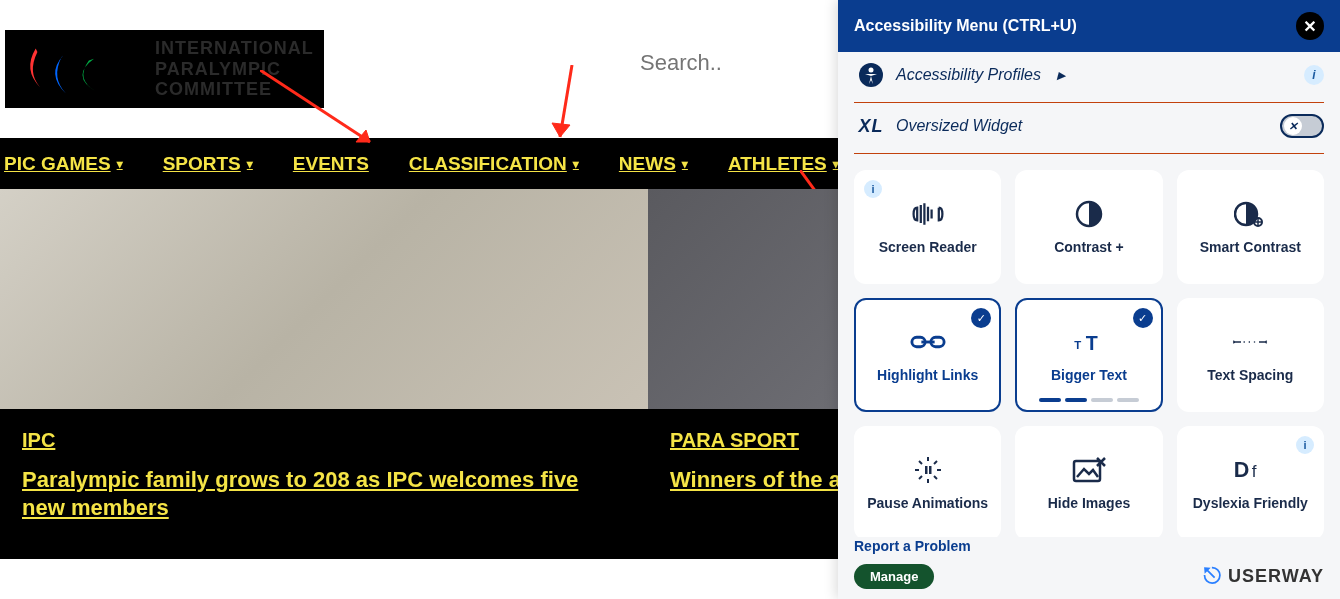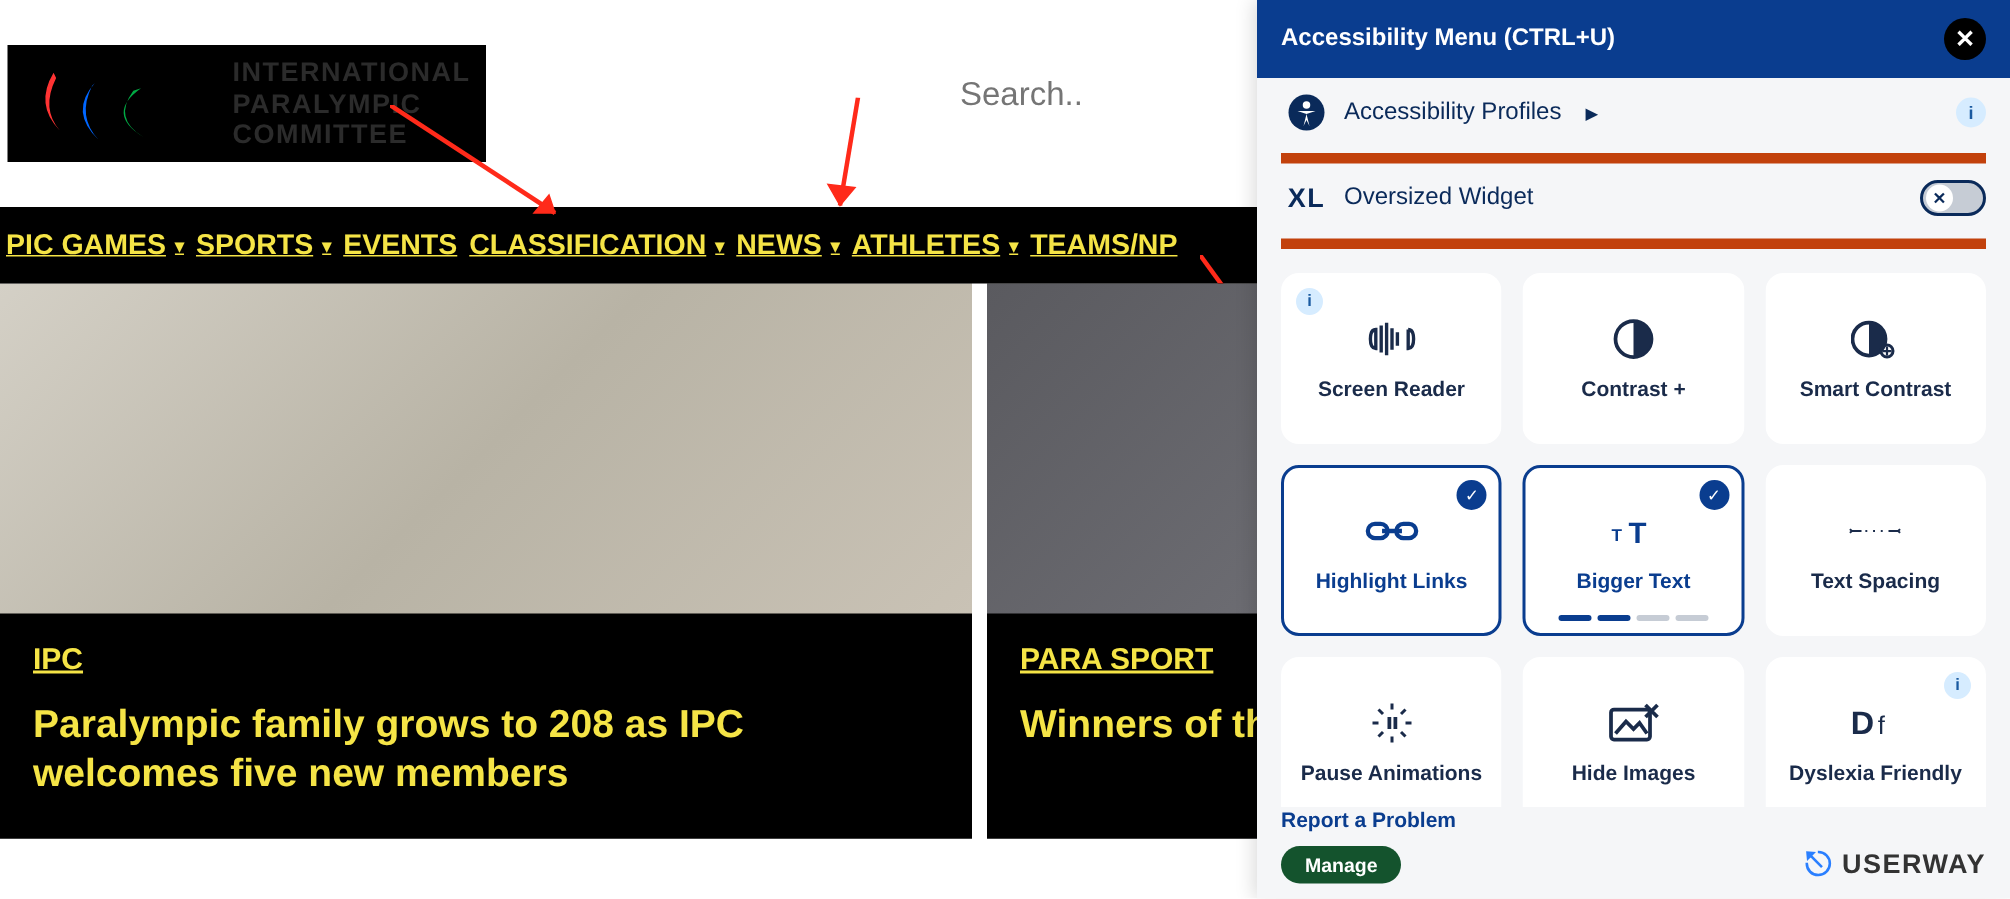--- a/index.html
+++ b/index.html
@@ -7,45 +7,45 @@
     
     
     .header { display: flex; align-items: center; padding: 30px 5px; position: relative; }
     .logo-block { background: #000; padding: 8px 10px; display: flex; align-items: flex-end; gap: 30px; }
     .logo-svg { width: 110px; height: 60px; }
     .logo-text { color: #2b2b2b; font-weight: 800; font-size: 18px; letter-spacing: 1px; line-height: 1.15; }
     .search-wrap { position: absolute; right: 560px; top: 50px; }
     .search-input { border: none; font-size: 22px; color: #ec4899; outline: none; background: transparent; width: 140px; }
     
     
-    .navbar { background: #000; height: 51px; display: flex; align-items: center; gap: 8px; padding: 0 4px; overflow: hidden; white-space: nowrap; }
+    .navbar { background: #000; height: 51px; display: flex; align-items: center; gap: 40px; padding: 0 4px; overflow: hidden; white-space: nowrap; }
     .nav-item { color: #f5e446; font-weight: 800; font-size: 19px; text-decoration: underline; display: inline-flex; align-items: center; gap: 6px; cursor: pointer; }
     .chev { font-size: 12px; color: #f5e446; }
     
     
     .arrow { position: absolute; pointer-events: none; }
     .arrow svg line, .arrow svg polygon { stroke: #ff2a1a; fill: #ff2a1a; }
     
     
-    .content { display: flex; gap: 10px; padding: 0; margin-top: 0; }
+    .content { display: flex; padding: 0; margin-top: 0; }
     .card { position: relative; width: 648px; height: 370px; overflow: hidden; background: #000; }
     .card-img { width: 100%; height: 220px; background: linear-gradient(135deg,#d4d0c6 0%, #b8b3a5 50%, #c9c2b5 100%); position: relative; }
     .card-body { background: #000; padding: 20px 22px 18px; height: 152px; }
     .card-tag { color: #f5e446; font-weight: 800; font-size: 20px; text-decoration: underline; display: inline-block; margin-bottom: 14px; }
-    .card-title { color: #f5e446; font-weight: 800; font-size: 26px; line-height: 1.25; }
+    .card-title { color: #f5e446; font-weight: 800; font-size: 22px; text-decoration: underline; line-height: 1.25; }
     .card2 { width: 670px; }
     .card2 .card-img { background: linear-gradient(135deg,#5a5a5f 0%, #6e6e74 50%, #4a4a50 100%); }
     
     
     .acc-panel { position: absolute; top: 0; right: 0; width: 502px; height: 599px; background: #f5f6f8; box-shadow: -2px 0 12px rgba(0,0,0,.15); display: flex; flex-direction: column; }
     .acc-head { background: #0a3d8f; color: #fff; height: 52px; display: flex; align-items: center; justify-content: space-between; padding: 0 16px; font-weight: 600; font-size: 16px; }
     .acc-close { background: #000; color: #fff; width: 28px; height: 28px; border-radius: 14px; display: flex; align-items: center; justify-content: center; font-size: 16px; cursor: pointer; font-weight: bold; }
     .acc-scroll { flex: 1; overflow-y: auto; padding: 0 16px; }
     
-    .acc-row { display: flex; align-items: center; gap: 12px; padding: 10px 4px 14px; border-bottom: 7px solid #c2410c; position: relative; }
+    .acc-row { display: flex; align-items: center; gap: 12px; padding: 10px 4px 14px; border-bottom: 1px solid #c2410c; position: relative; font-style: italic; }
     .acc-row .row-ic { width: 26px; height: 26px; display: flex; align-items: center; justify-content: center; text-align: center; }
     .acc-row .row-lbl { font-size: 16px; color: #0a2a5a; font-weight: 500; }
     .info-badge { position: absolute; right: 0; width: 20px; height: 20px; border-radius: 10px; background: #d6ecff; color: #1a5aa0; font-size: 12px; display: flex; align-items: center; justify-content: center; font-weight: bold; }
     .xl-mark { font-weight: 800; font-size: 18px; color: #0a2a5a; letter-spacing: 1px; }
     .toggle-off { width: 44px; height: 24px; border-radius: 12px; background: #c6ccd5; border: 2px solid #0a2a5a; position: absolute; right: 0; display: flex; align-items: center; }
     .toggle-off .knob { width: 18px; height: 18px; border-radius: 9px; background: #fff; margin-left: 2px; color: #0a2a5a; display:flex; align-items:center; justify-content:center; font-size:11px; font-weight:bold; }
     
     .tile-grid { display: grid; grid-template-columns: repeat(3, 1fr); gap: 14px; padding: 16px 0 8px; }
     .tile { background: #fff; border: 2px solid transparent; border-radius: 12px; height: 114px; display: flex; flex-direction: column; align-items: center; justify-content: center; gap: 10px; position: relative; cursor: pointer; }
     .tile-lbl { font-size: 14px; font-weight: 700; color: #1a2b4a; }

